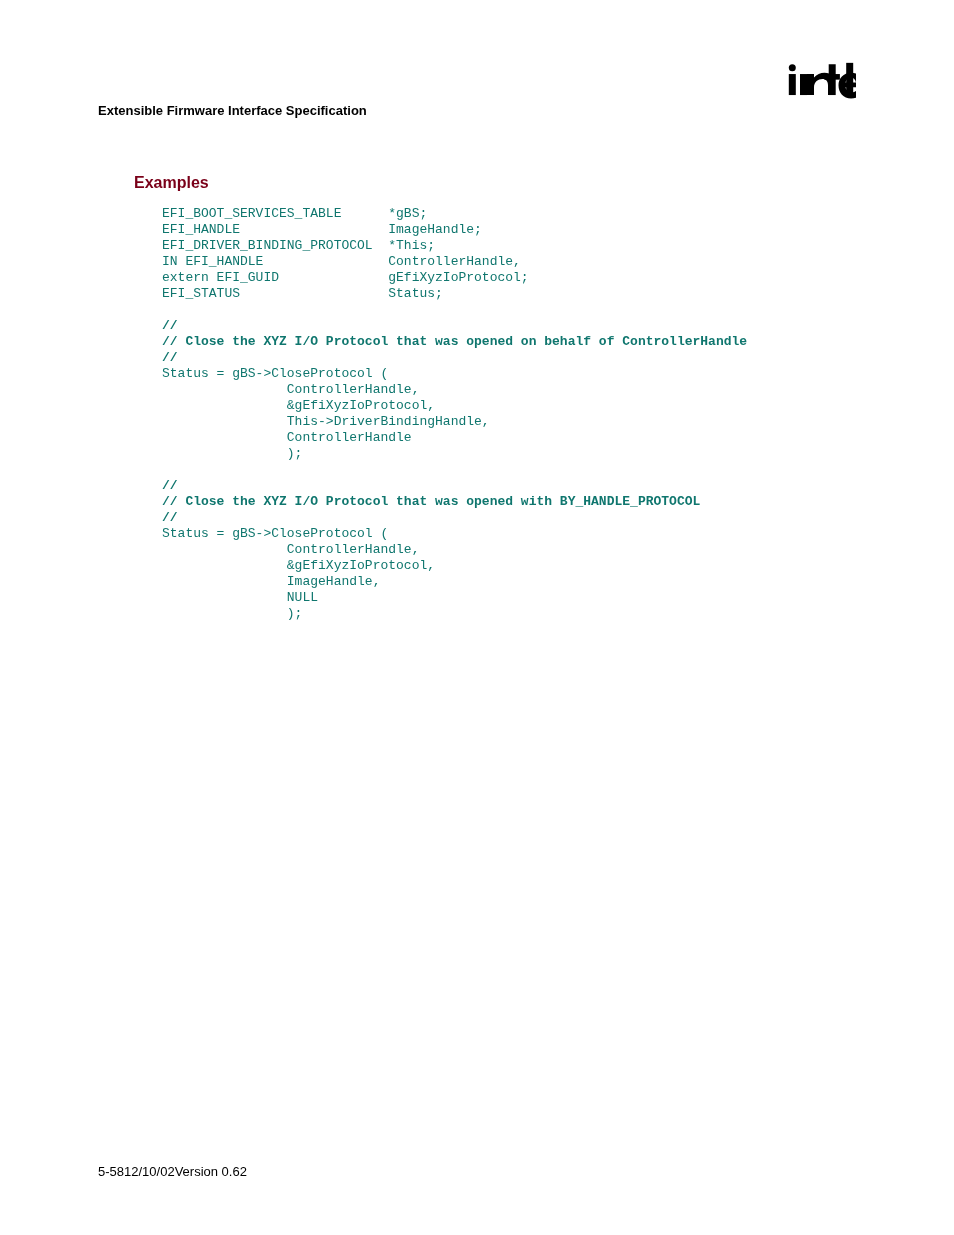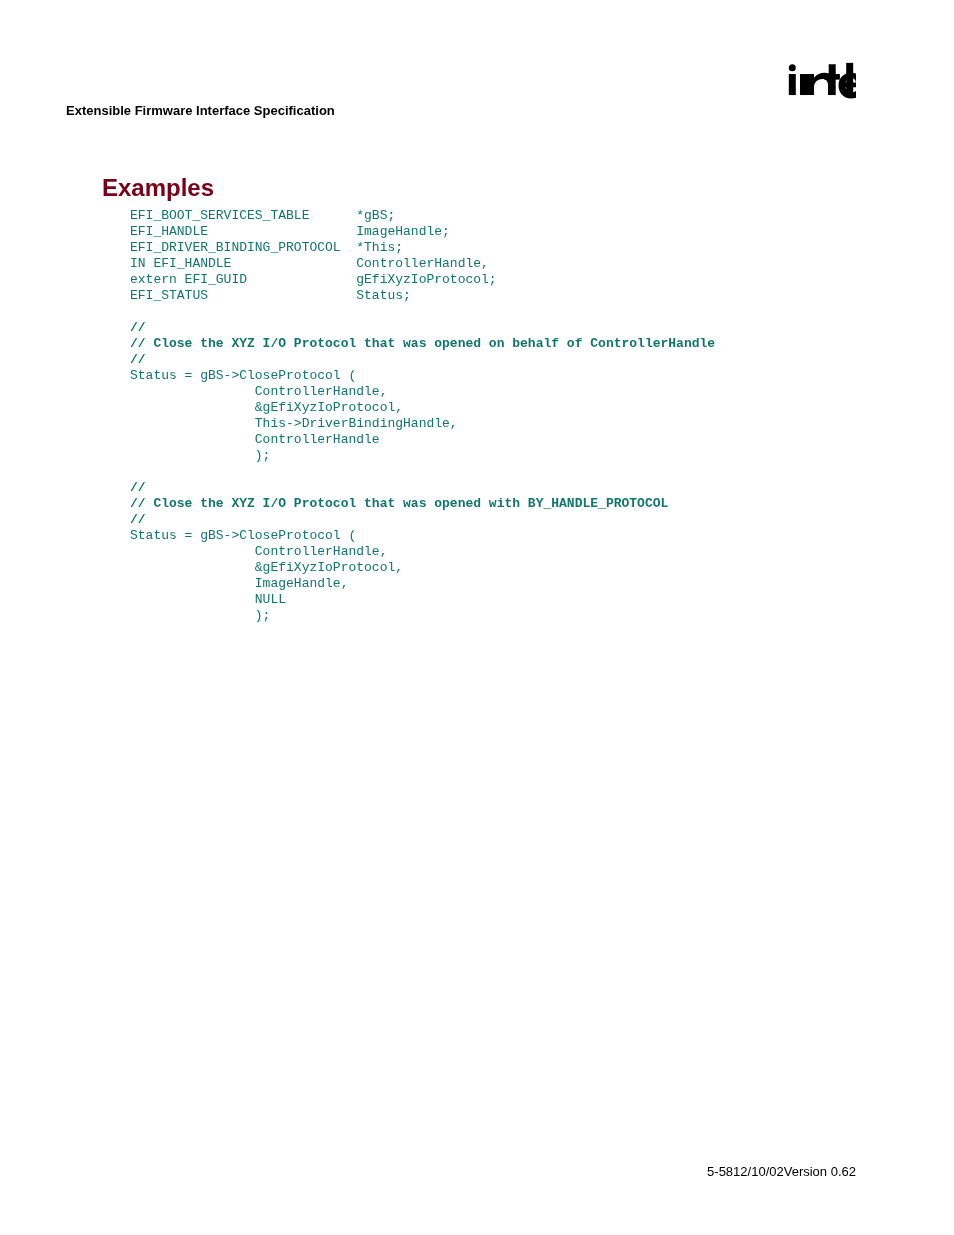--- a/index.html
+++ b/index.html
@@ -11,63 +11,63 @@
     background: #fff;
     font-family: Arial, Helvetica, sans-serif;
     color: #000;
     position: relative;
   }
   .page {
     position: relative;
     width: 954px;
     height: 1235px;
     box-sizing: border-box;
-    padding: 88px 98px 0 66px;
+    padding: 88px 98px 0 98px;
   }
   .header-row {
     display: flex;
     justify-content: space-between;
     align-items: flex-end;
     height: 30px;
   }
   .header-title {
     font-size: 13px;
     font-weight: bold;
   }
   .logo {
     position: absolute;
     right: 98px;
     top: 60px;
     width: 70px;
     height: 40px;
   }
   .section-heading {
-    font-size: 24px;
+    font-size: 16px;
     font-weight: bold;
     color: #7a0019;
     margin-top: 56px;
     margin-left: 36px;
-    margin-bottom: 6px;
+    margin-bottom: 14px;
   }
   .code-block {
     font-family: "Courier New", Courier, monospace;
     font-size: 13px;
     line-height: 16px;
     white-space: pre;
     margin-left: 64px;
     color: #0f766e;
   }
   .code-block .k { font-weight: bold; }
   .footer {
     position: absolute;
     bottom: 56px;
     left: 98px;
     right: 98px;
     display: flex;
-    justify-content: flex-end;
+    justify-content: flex-start;
     font-size: 13px;
   }
 </style>
 </head>
 <body>
 
 <div class="page">
 
   <div class="header-row">
     <div class="header-title">Extensible Firmware Interface Specification</div>

